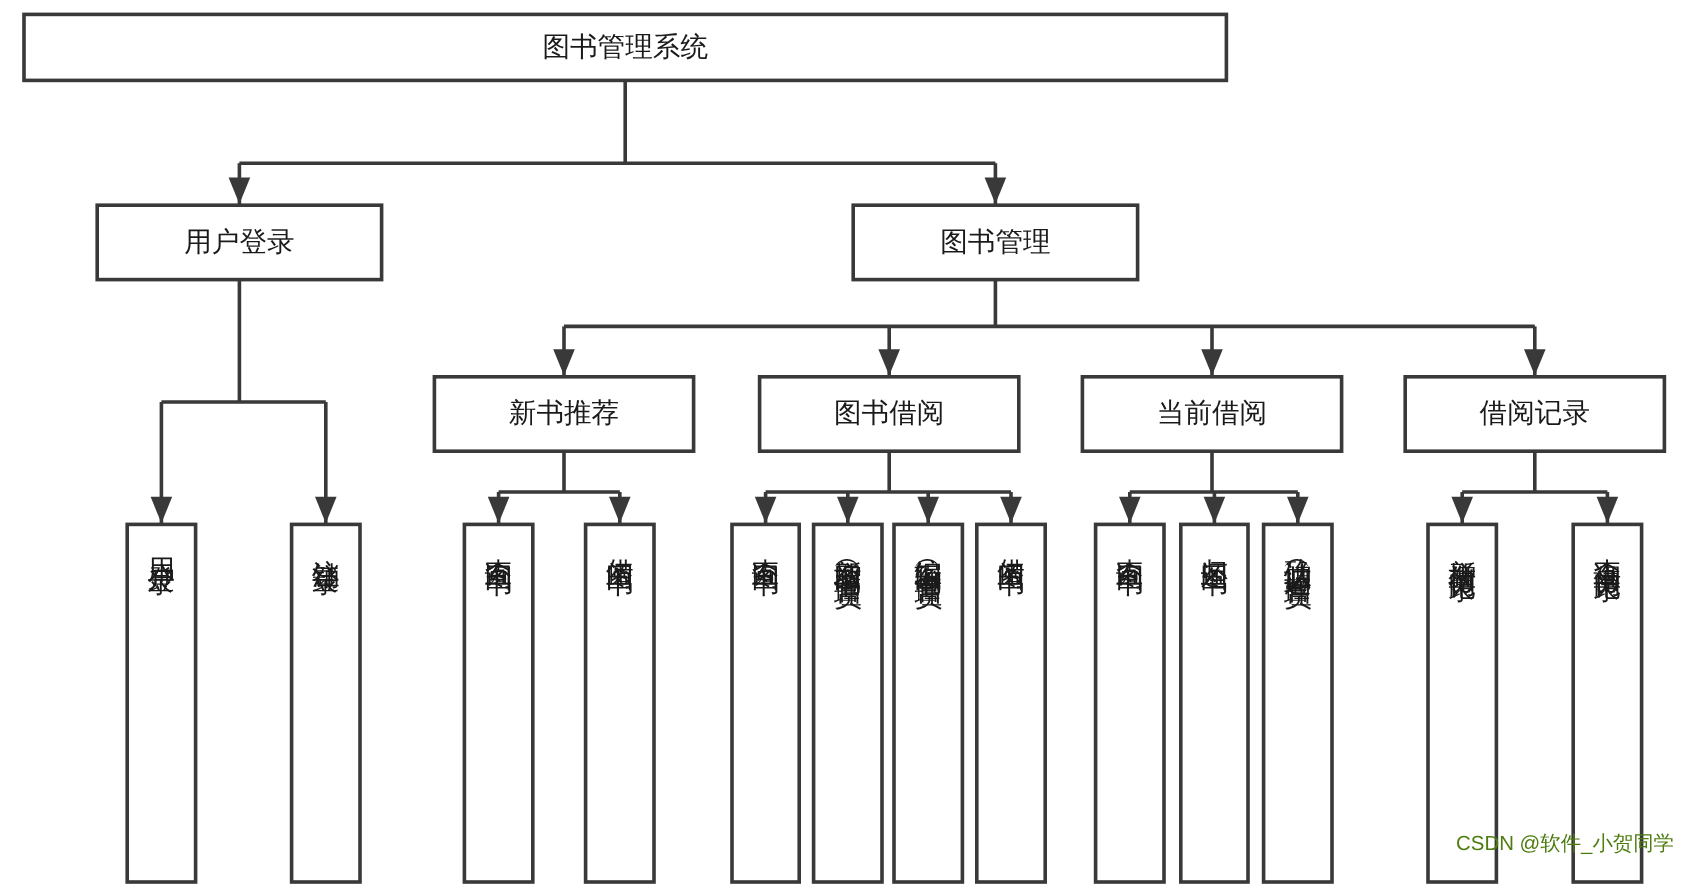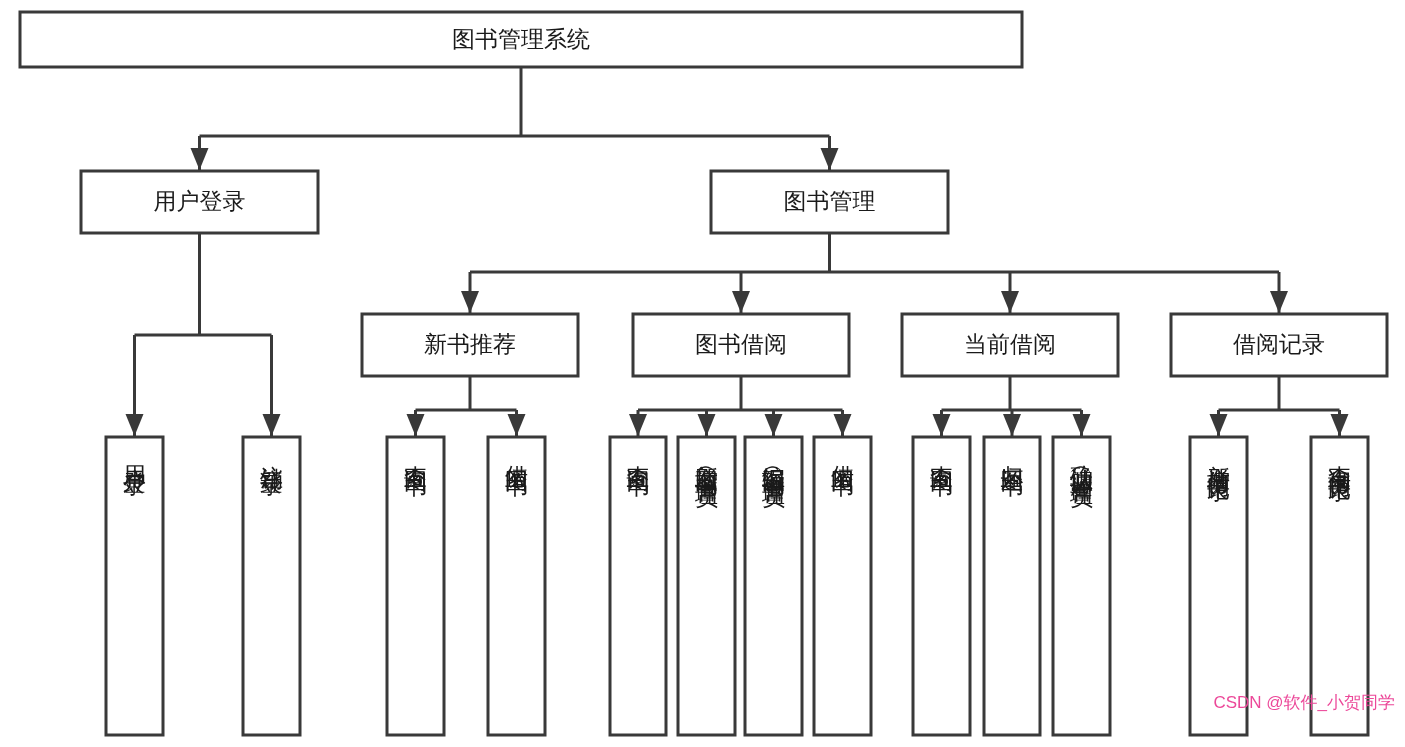--- a/index.html
+++ b/index.html
@@ -54,21 +54,21 @@
     white-space: nowrap;
     text-align: left;
     pointer-events: none;
   }
   #watermark {
     position: absolute;
     right: 10px;
     bottom: 6px;
     font-family: "Liberation Sans", "DejaVu Sans", sans-serif;
     font-size: 17px;
-    color: #ec4899;
+    color: #4d7c0f;
     white-space: nowrap;
   }
 </style>
 </head>
 <body>
 
 <div id="diagram-root">
   <svg id="diagram-svg" width="1405" height="747" viewBox="0 0 1405 747">
     <g id="connectors-layer">
         <line x1="521" y1="67" x2="521" y2="136" class="connector"></line>

